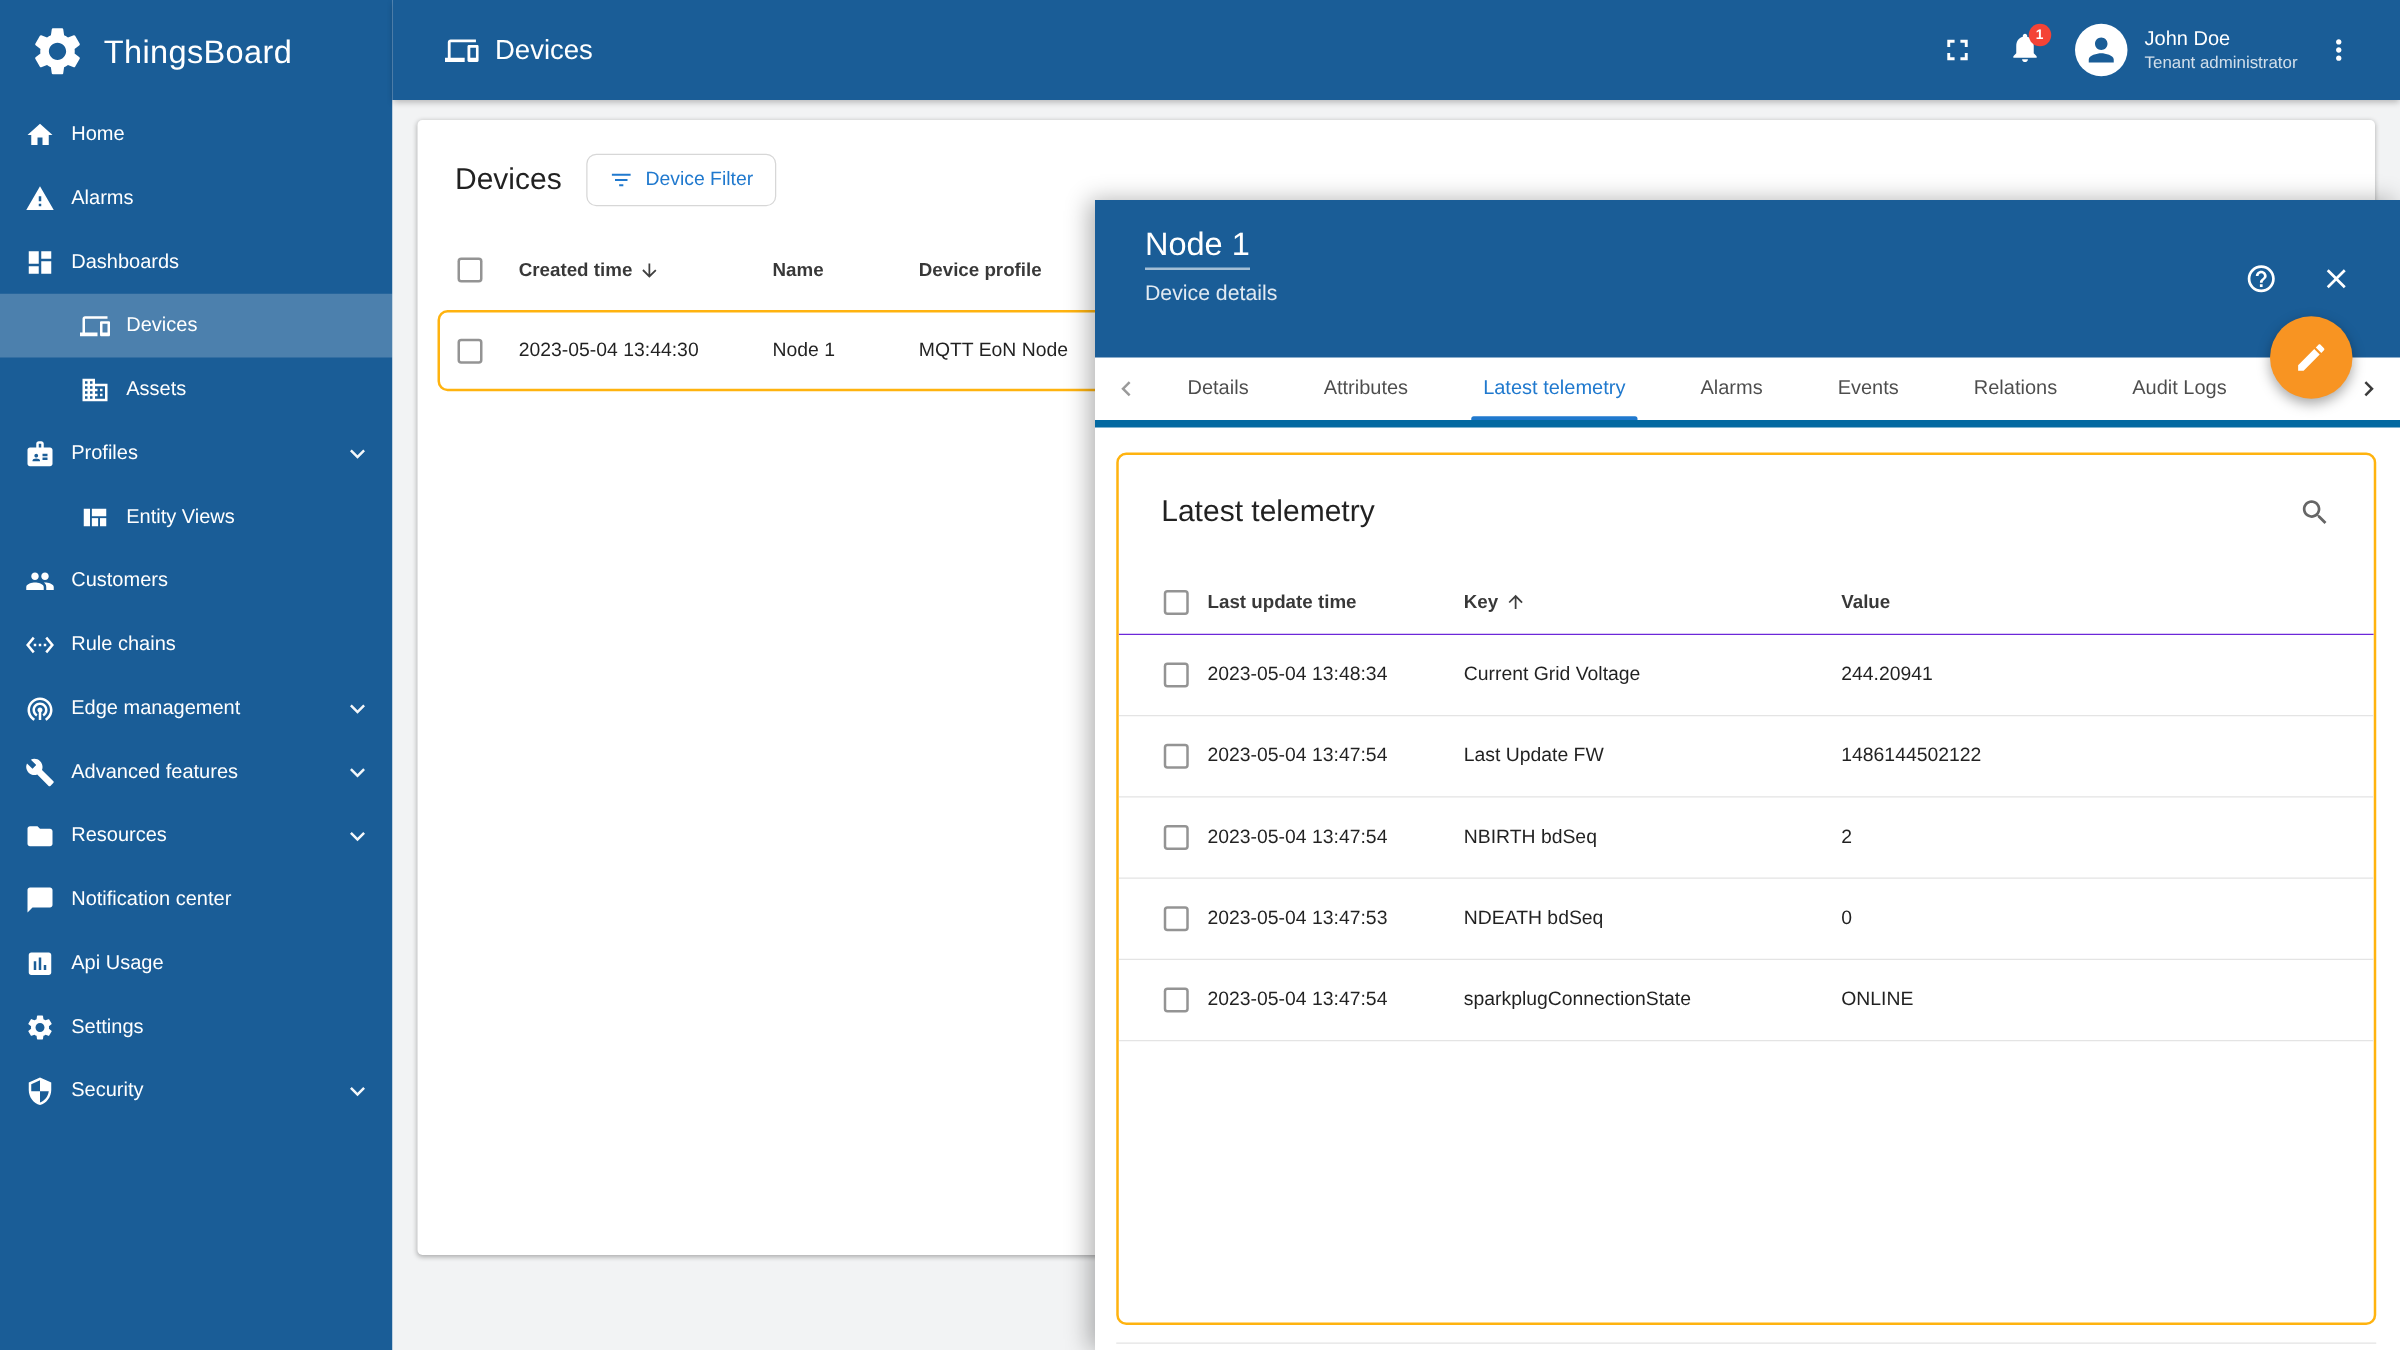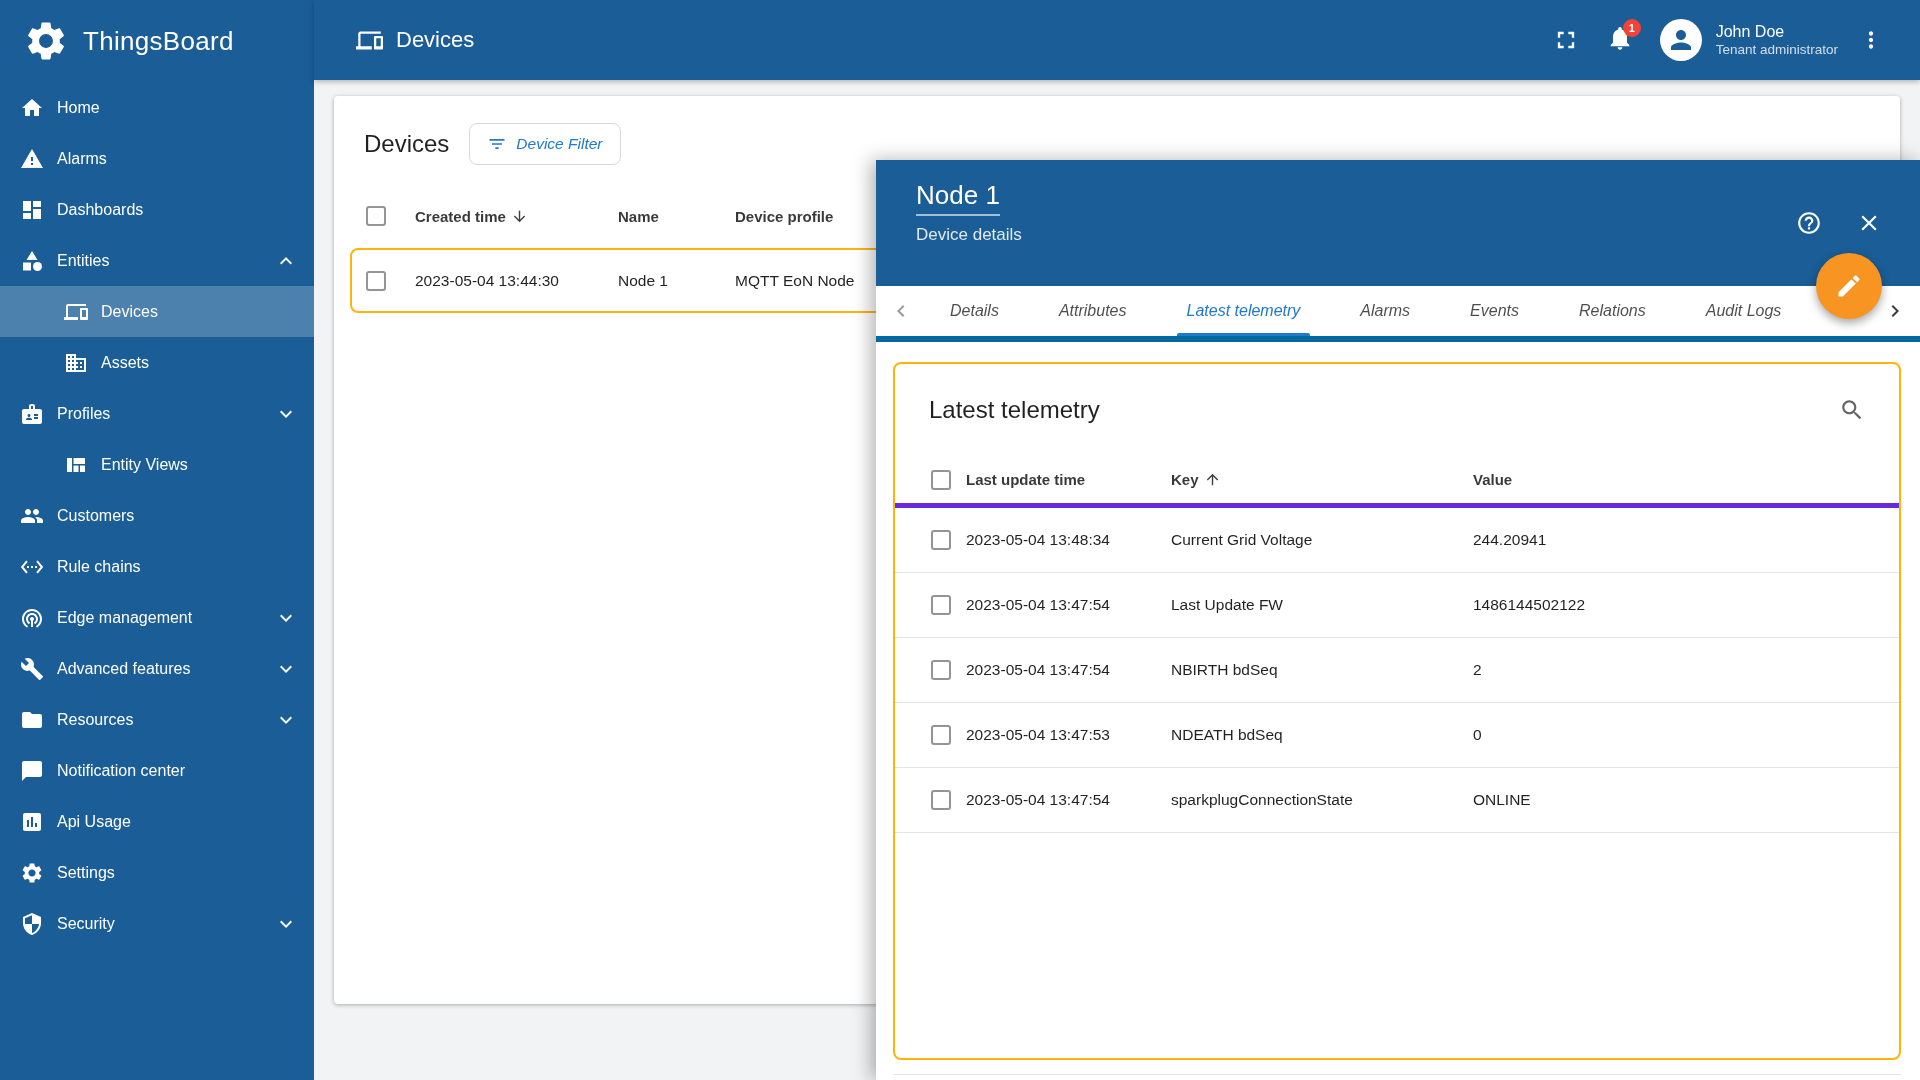--- a/index.html
+++ b/index.html
@@ -1,18 +1,18 @@
 <!DOCTYPE html>
 <html><head>
 <meta charset="utf-8">
 <style>
   * { box-sizing: border-box; }
   html, body { margin:0; padding:0; width:1920px; height:1080px; overflow:hidden;
     font-family:"Liberation Sans","DejaVu Sans",sans-serif; background:#fff; }
-  button { font-family:inherit;font-style:italic; }
+  button { font-family:inherit; }
 
   .icon { display:inline-flex; align-items:center; justify-content:center; }
   .icon svg { width:100%; height:100%; display:block; fill:currentColor; }
 
   .app { display:flex; width:100%; height:100%; }
 
   
   .sidebar { width:314px; flex:0 0 314px; background:#1a5d97; color:#fff; display:flex; flex-direction:column; }
   .logo { height:82px; display:flex; align-items:center; padding-left:23px; cursor:pointer; }
   .logo-icon { width:46px; height:46px; color:#fff; }
@@ -94,21 +94,21 @@
   .tab.active::after { content:""; position:absolute; left:20px; right:20px; bottom:0; height:3px;
     background:#2079ce; border-radius:2px 2px 0 0; }
 
   .dp-body { position:relative; height:calc(100% - 182px); background:#fff; }
   .tel-card { margin:20px 19px 0 17px; height:698px; border:2px solid #ffb30f; border-radius:8px; background:#fff; overflow:hidden; }
   .tel-head { height:92px; display:flex; align-items:center; justify-content:space-between; padding:0 34px; }
   .tel-title { font-size:24px; font-weight:400; color:rgba(0,0,0,.87); margin:0; }
   .search-btn { width:26px; height:26px; color:rgba(0,0,0,.6); }
   .tel-grid { display:grid; grid-template-columns:71px 205px 302px 1fr; align-items:center; }
   .tel-grid .cell-cb { padding-left:36px; }
-  .tel-header { height:52px; border-bottom:5px solid #6d28d9; }
+  .tel-header { height:52px; border-bottom:1px solid #6d28d9; }
   .tel-row { height:65px; border-bottom:1px solid #e4e4e4; }
 
   .dp-footer { margin:14px 19px 0 17px; border-top:1px solid #e3e3e3; height:64px; display:flex;
     align-items:center; justify-content:flex-end; padding-right:26px; }
 </style>
 </head>
 <body>
 
 <div class="app">
 
@@ -139,35 +139,20 @@
           </span>
         <span class="nav-label">Alarms</span>
       </div>
       <div class="nav-item">
         <span class="icon nav-icon">
             <svg viewBox="0 0 24 24">
               <path d="M3 13h8V3H3v10zm0 8h8v-6H3v6zm10 0h8V11h-8v10zm0-18v6h8V3h-8z"></path>
             </svg>
           </span>
         <span class="nav-label">Dashboards</span>
-      </div>
-      <div class="nav-item">
-        <span class="icon nav-icon">
-            <svg viewBox="0 0 24 24">
-              <path d="M12 2l-5.5 9h11L12 2z"></path>
-              <circle cx="17.5" cy="17.5" r="4.5"></circle>
-              <rect x="3" y="13.5" width="8" height="8"></rect>
-            </svg>
-          </span>
-        <span class="nav-label">Entities</span>
-        <span class="icon nav-chevron">
-            <svg viewBox="0 0 24 24">
-              <path d="M12 8l-6 6 1.41 1.41L12 10.83l4.59 4.58L18 14z"></path>
-            </svg>
-          </span>
       </div>
       <div class="nav-item sub selected">
         <span class="icon nav-icon">
             <svg viewBox="0 0 24 24">
               <path d="M4 6h18V4H4c-1.1 0-2 .9-2 2v11H0v3h14v-3H4V6zm19 2h-6c-.55 0-1 .45-1 1v10c0 .55.45 1 1 1h6c.55 0 1-.45 1-1V9c0-.55-.45-1-1-1zm-1 9h-4v-7h4v7z"></path>
             </svg>
           </span>
         <span class="nav-label">Devices</span>
       </div>
       <div class="nav-item sub">

